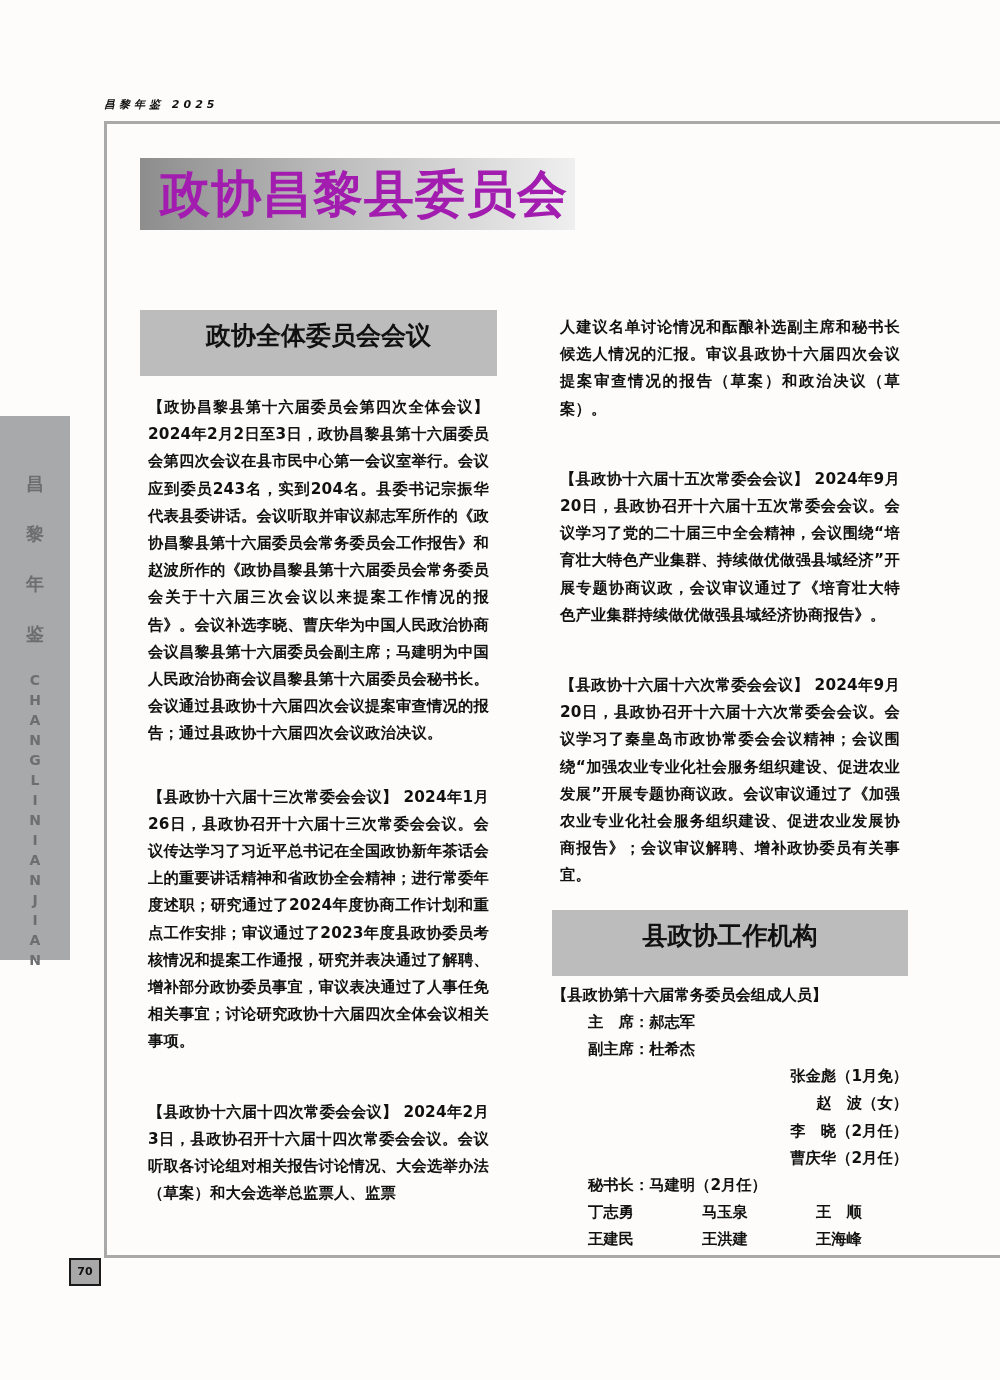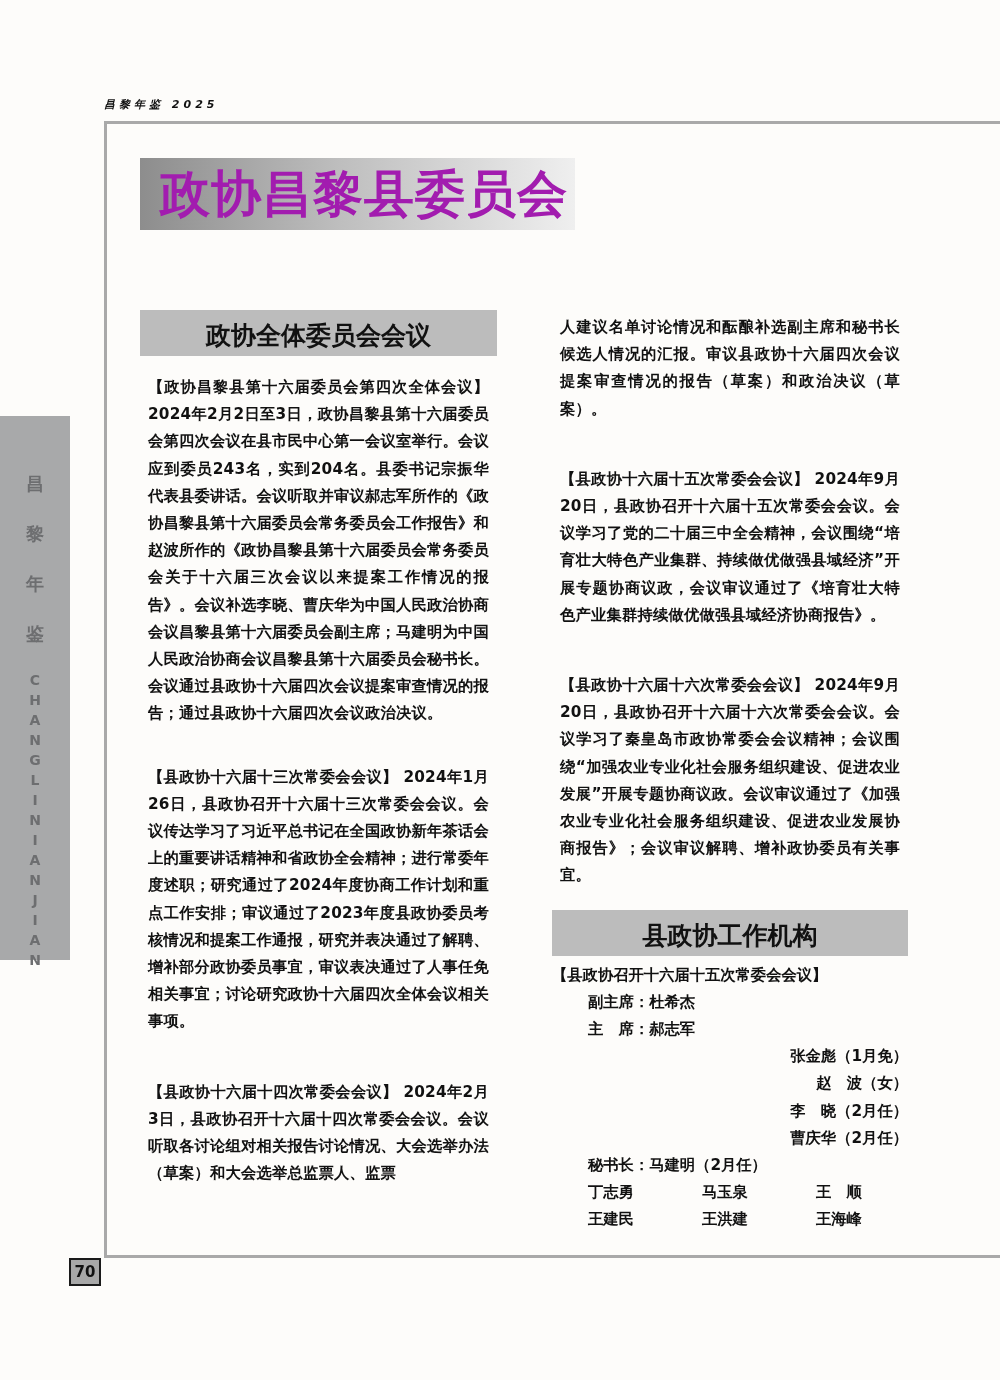--- a/index.html
+++ b/index.html
@@ -42,37 +42,37 @@
     .side-en {
       position: absolute; left: 0; top: 670px; width: 70px; text-align: center;
       font-size: 14px; font-weight: bold; color: #6d6e70; line-height: 20px;
       letter-spacing: 0;
     }
     .side-en span { display: block; }
     .col { position: absolute; }
     .col-left { left: 140px; top: 310px; width: 357px; }
     .col-right { left: 552px; top: 306px; width: 356px; }
     .sec-head {
-      background: #bcbcbc; height: 46px; line-height: 52px; text-align: center;
+      background: #bcbcbc; height: 66px; line-height: 52px; text-align: center;
       font-size: 25px; font-weight: bold; color: #111;
     }
     .para {
       font-size: 15.3px; font-weight: bold; line-height: 27.2px; text-align: justify;
       margin: 8px; letter-spacing: 0.2px;
     }
     .para .lead { font-weight: bold; }
     .gap { height: 27px; }
     .roster { font-size: 15.3px; font-weight: bold; line-height: 27.2px; }
     .roster .indent1 { padding-left: 36px; }
     .roster .indent2 { padding-left: 104px; text-align: right; }
     .roster .grid { display: grid; grid-template-columns: 114px 114px 110px; padding-left: 36px; }
     .page-num {
       position: absolute; left: 69px; top: 1258px; width: 32px; height: 28px;
       background: #a8a8a8; border: 2px solid #1a1a1a; box-sizing: border-box;
-      text-align: center; line-height: 24px; font-size: 15px; font-weight: bold; color: #111;
+      text-align: center; line-height: 24px; font-size: 11px; font-weight: bold; color: #111;
     }
   </style>
 </head>
 <body>
 
 <div class="running-head">昌黎年鉴 2025</div>
 <div class="frame-top"></div>
 <div class="frame-left"></div>
 <div class="frame-bottom"></div>
 
@@ -127,23 +127,23 @@
     <span class="lead">【县政协十六届十五次常委会会议】</span><span> 2024年9月20日，县政协召开十六届十五次常委会会议。会议学习了党的二十届三中全会精神，会议围绕“培育壮大特色产业集群、持续做优做强县域经济”开展专题协商议政，会议审议通过了《培育壮大特色产业集群持续做优做强县域经济协商报告》。</span>
   </p>
   <div class="gap"></div>
   <p class="para">
     <span class="lead">【县政协十六届十六次常委会会议】</span><span> 2024年9月20日，县政协召开十六届十六次常委会会议。会议学习了秦皇岛市政协常委会会议精神；会议围绕“加强农业专业化社会服务组织建设、促进农业发展”开展专题协商议政。会议审议通过了《加强农业专业化社会服务组织建设、促进农业发展协商报告》；会议审议解聘、增补政协委员有关事宜。</span>
   </p>
   <div style="height:12px"></div>
   <div class="sec-head">县政协工作机构</div>
   <div style="height:6px"></div>
   <div class="roster">
-    <div>【县政协召开十六届十五次常委会会议】</div>
+    <div>【县政协第十六届常务委员会组成人员】</div>
+    <div class="indent1">主　席：郝志军</div>
     <div class="indent1">副主席：杜希杰</div>
-    <div class="indent1">主　席：郝志军</div>
     <div class="indent2">张金彪（1月免）</div>
     <div class="indent2">赵　波（女）</div>
     <div class="indent2">李　晓（2月任）</div>
     <div class="indent2">曹庆华（2月任）</div>
     <div class="indent1">秘书长：马建明（2月任）</div>
     <div class="grid">
       <span>丁志勇</span>
       <span>马玉泉</span>
       <span>王　顺</span>
       <span>王建民</span>

